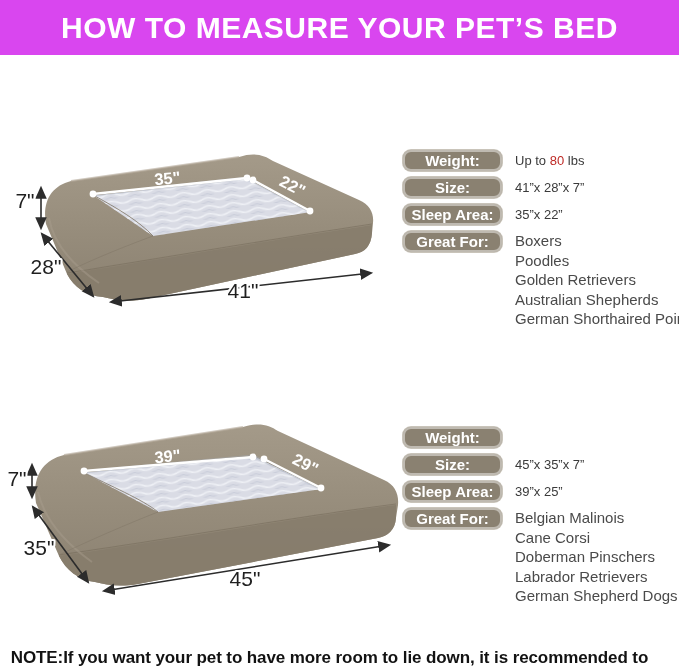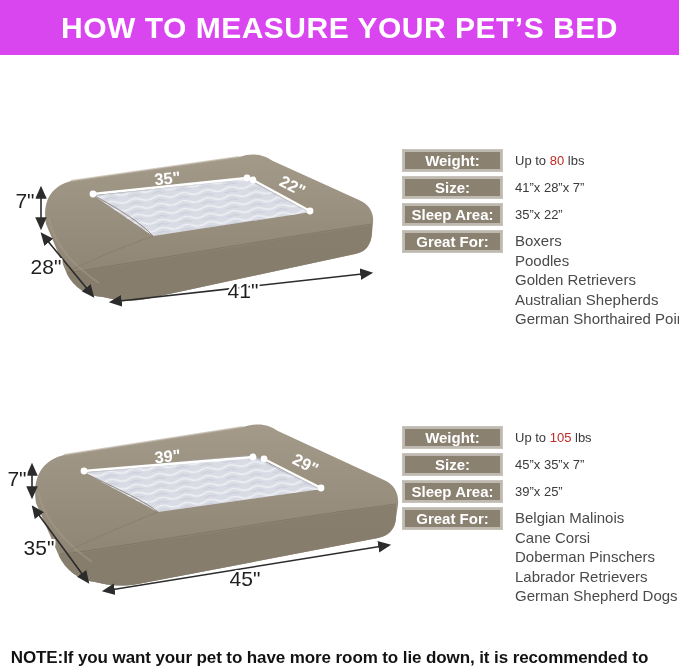--- a/index.html
+++ b/index.html
@@ -6,21 +6,21 @@
   .page{position:relative;width:679px;height:668px;background:#ffffff;overflow:hidden;
         font-family:"Liberation Sans",sans-serif;}
   .banner{position:absolute;left:0;top:0;width:679px;height:55px;background:#d946ef;
           display:flex;align-items:center;justify-content:center;}
   .banner h1{margin:0;color:#ffffff;font-size:30px;font-weight:700;letter-spacing:.5px;}
   .bed-svg{position:absolute;}
   .specs{position:absolute;left:403px;width:274px;}
   .specs-1{top:150px;}
   .specs-2{top:427px;}
   .row{display:flex;align-items:flex-start;margin-bottom:6px;}
-  .badge{flex:0 0 99px;height:21px;line-height:21px;background:#8a8171;border-radius:0;
+  .badge{flex:0 0 99px;height:21px;line-height:21px;background:#8a8171;border-radius:8px;
          color:#ffffff;font-weight:700;font-size:15px;text-align:center;
          box-shadow:inset 0 0 0 2px rgba(255,255,255,.45), 0 0 0 1px #c9c4ba;}
   .val{margin-left:13px;font-size:13px;color:#3a3a3a;line-height:21px;white-space:nowrap;}
   .red{color:#bf2a26;}
   .breeds{list-style:none;margin:0;padding:0 0 0 13px;}
   .breeds li{font-size:15px;color:#4a4a4a;line-height:19.6px;white-space:nowrap;}
   .note{position:absolute;left:0;top:648px;width:659px;text-align:center;
         font-size:17px;font-weight:700;color:#121212;letter-spacing:-.1px;}
   .dimB{font-size:21px;fill:#1f1f1f;font-weight:500;
         paint-order:stroke;stroke:#ffffff;stroke-width:4px;stroke-linejoin:round;}
@@ -165,21 +165,20 @@
     </g>
     <g>
       <line x1="104" y1="181" x2="389" y2="135" stroke="#2c2c2c" stroke-width="1.6" marker-start="url(#ah2)" marker-end="url(#ah2)"></line>
       <text class="dimB" x="245" y="176" text-anchor="middle">45"</text>
     </g>
   </svg>
 
   <div class="specs specs-2">
     <div class="row">
       <div class="badge">Weight:</div>
-      <div class="val"><span>Up to </span><span class="red">105</span><span> lbs</span></div>
     </div>
     <div class="row">
       <div class="badge">Size:</div>
       <div class="val">45”x 35”x 7”</div>
     </div>
     <div class="row">
       <div class="badge">Sleep Area:</div>
       <div class="val">39”x 25”</div>
     </div>
     <div class="row">

